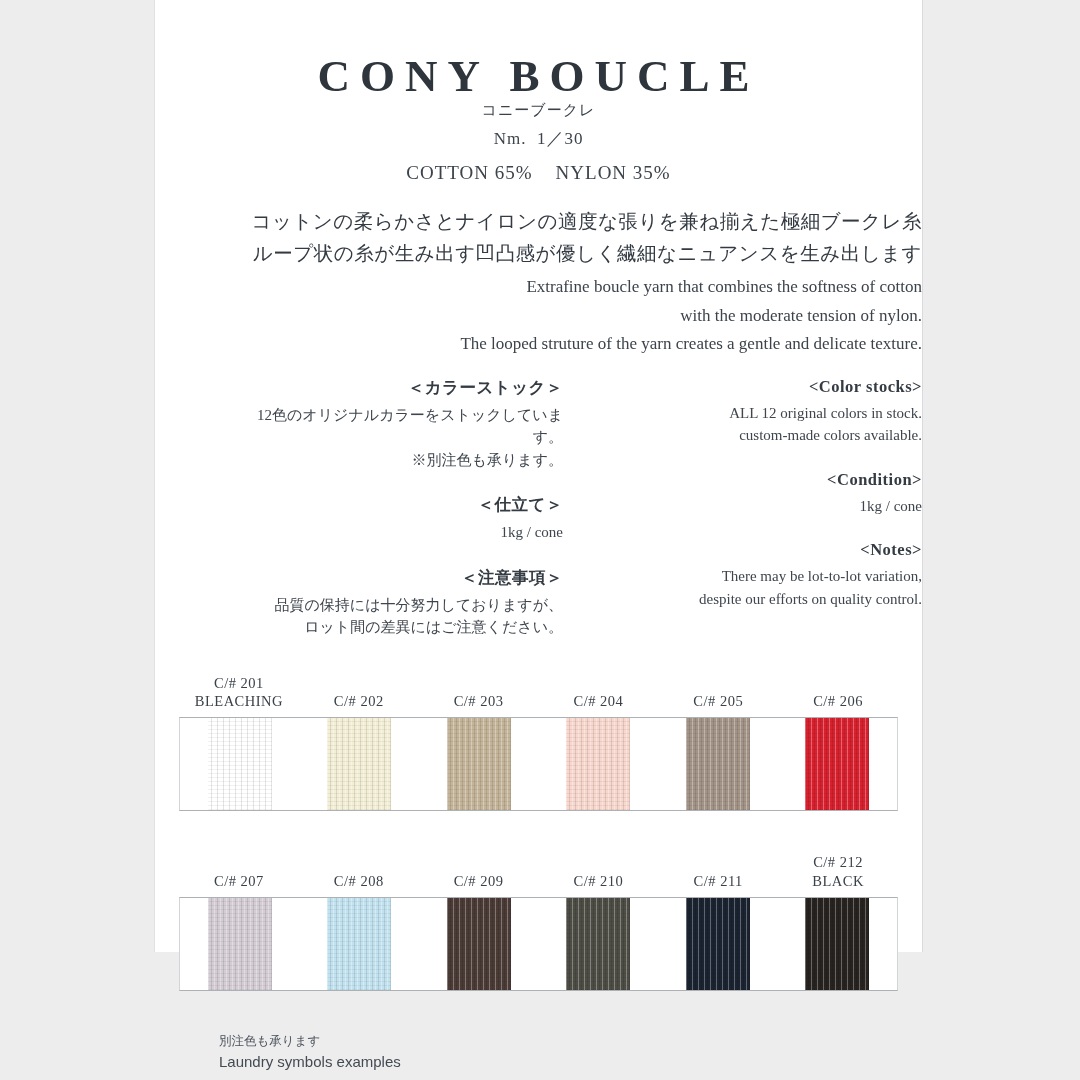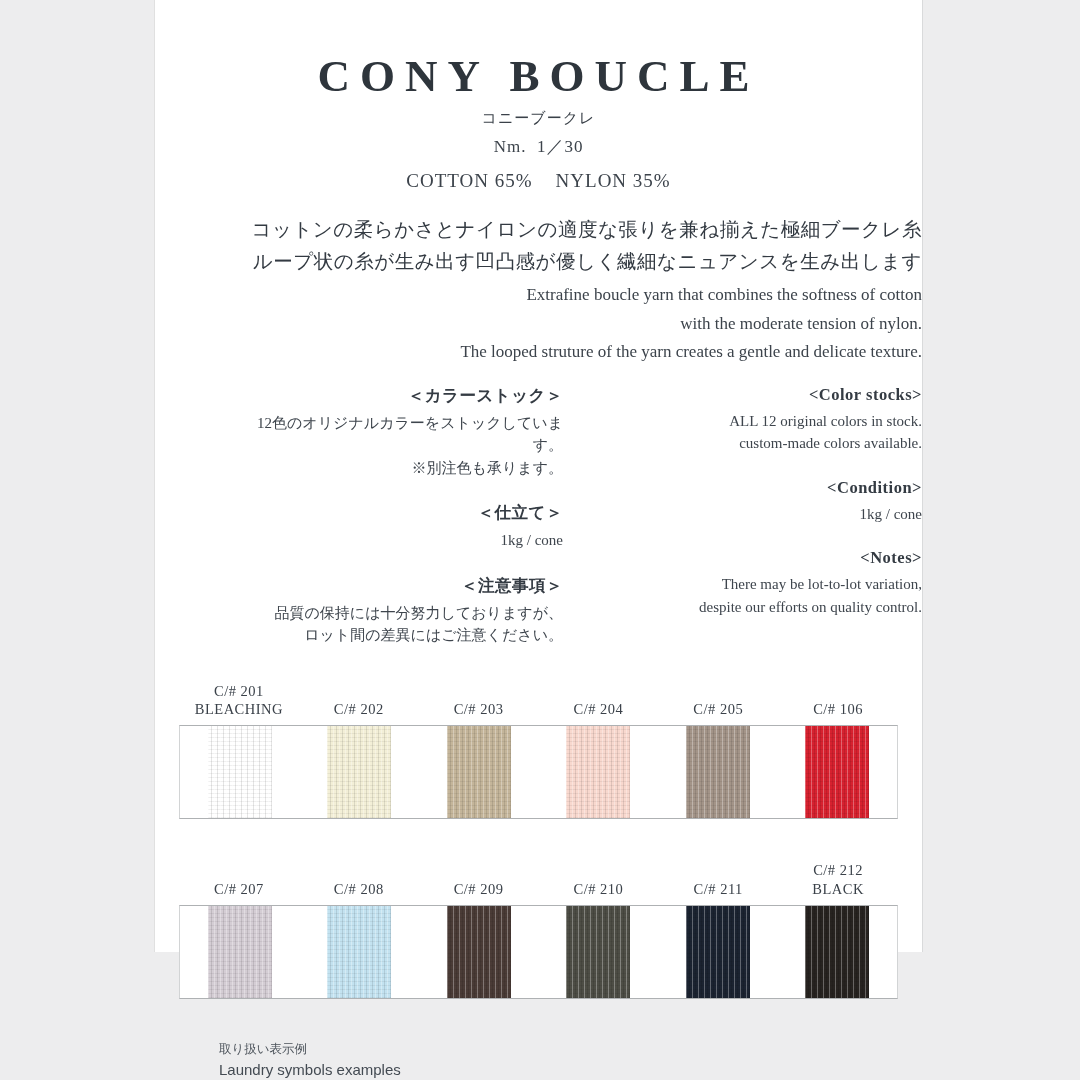--- a/index.html
+++ b/index.html
@@ -8,21 +8,21 @@
 
   .page {
     position:absolute; left:155px; top:0; width:767px; height:952px;
     background:#ffffff; padding-top:52px;
     box-shadow: -1px 0 0 #e0e0e0, 1px 0 0 #d9dadb;
   }
 
   
   .hdr { text-align:center; }
   .title { font-size:45px; font-weight:bold; letter-spacing:10px; color:#2e353c; line-height:1.08; }
-  .subtitle-jp { font-size:15px; color:#3a4149; margin-top:8px; letter-spacing:1px;
+  .subtitle-jp { font-size:15px; color:#3a4149; margin-top:0; letter-spacing:1px;
                  font-family:"Liberation Sans","DejaVu Sans",sans-serif; }
   .nm { font-size:17px; margin-top:7px; letter-spacing:1px; white-space:pre; }
   .composition { font-size:19px; margin-top:12px; letter-spacing:1px; white-space:pre; }
 
   
   .desc { text-align:right; margin-top:22px; }
   .desc-jp { font-size:19.5px; line-height:1.68; color:#333a42; letter-spacing:.5px; }
   .desc-en { font-size:17px; line-height:1.5; margin-top:3px; color:#3c434b; }
 
   
@@ -126,21 +126,21 @@
     <div class="sw-cell">
         <div class="sw-label">C/# 203</div>
       </div>
     <div class="sw-cell">
         <div class="sw-label">C/# 204</div>
       </div>
     <div class="sw-cell">
         <div class="sw-label">C/# 205</div>
       </div>
     <div class="sw-cell">
-        <div class="sw-label">C/# 106</div>
+        <div class="sw-label">C/# 206</div>
       </div>
   </div>
 
   <div class="strip">
     <div class="sw-cell">
         <div class="swatch" style="background-color: rgb(255, 255, 255);"></div>
       </div>
     <div class="sw-cell">
         <div class="swatch" style="background-color: rgb(243, 239, 215);"></div>
       </div>
@@ -195,18 +195,18 @@
       </div>
     <div class="sw-cell">
         <div class="swatch" style="background-color: rgb(27, 35, 49);"></div>
       </div>
     <div class="sw-cell">
         <div class="swatch" style="background-color: rgb(39, 35, 32);"></div>
       </div>
   </div>
 
   <div class="laundry">
-    <div class="laundry-head-jp">取り扱い表示例</div>
+    <div class="laundry-head-jp">別注色も承ります</div>
     <div class="laundry-head-en">Laundry symbols examples</div>
 
   </div>
 
 </div>
 
 </body></html>

